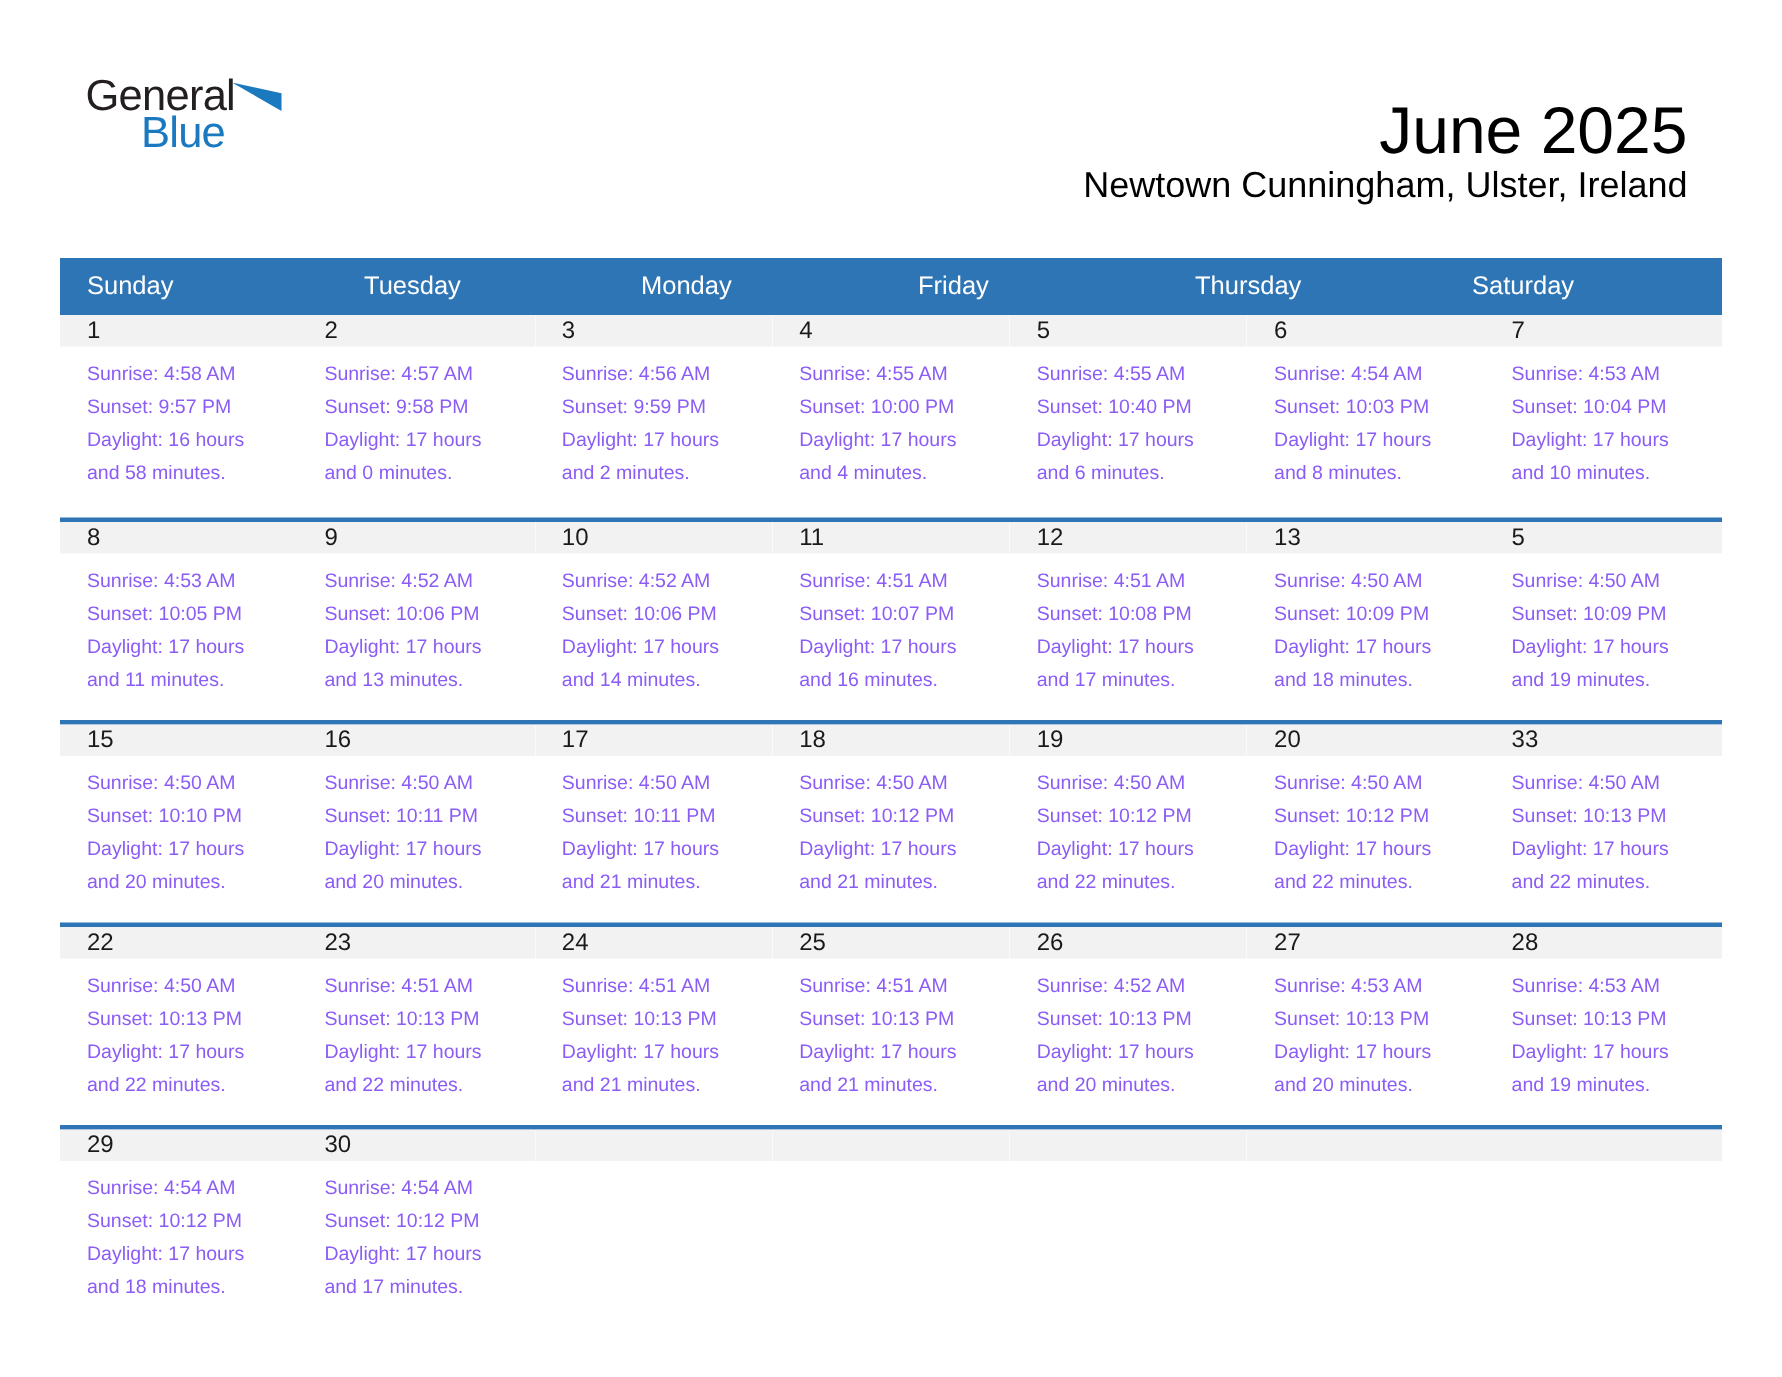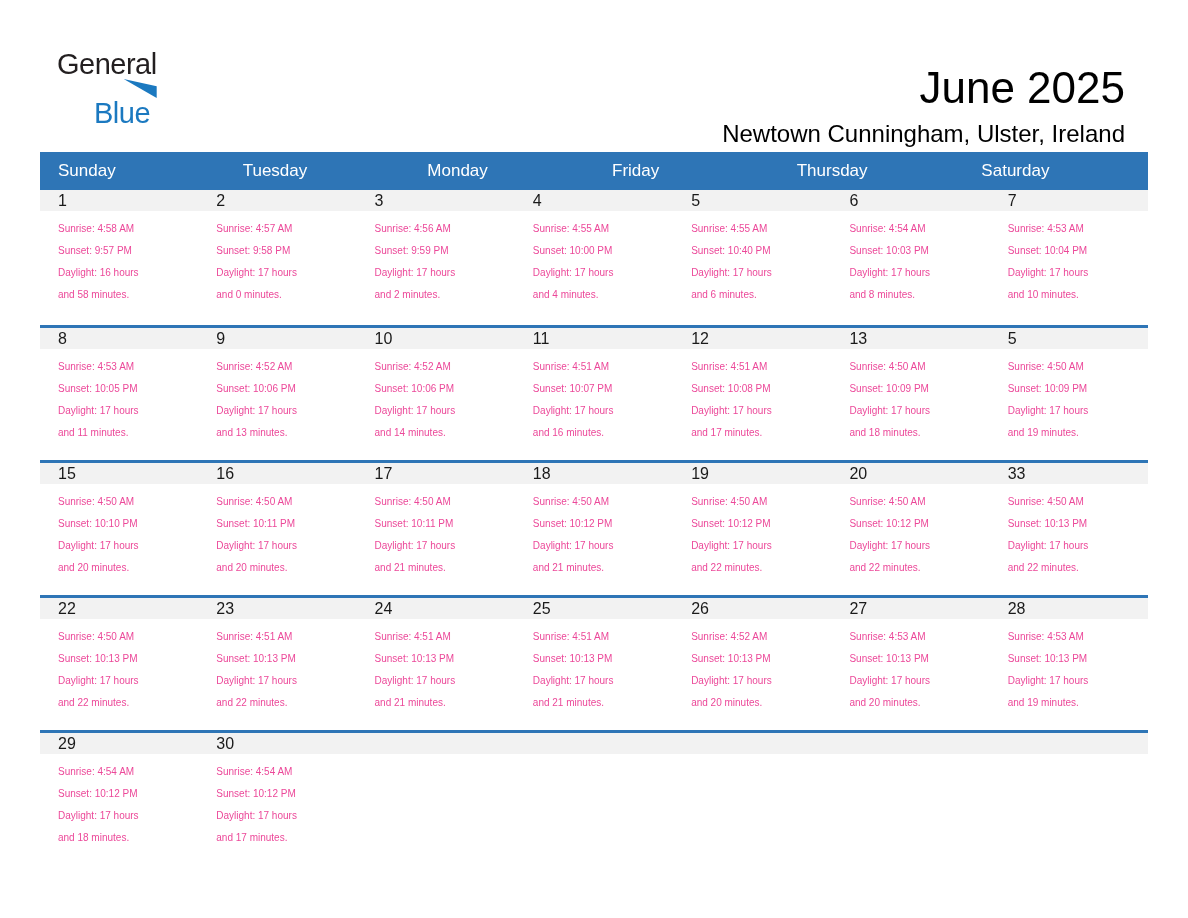--- a/index.html
+++ b/index.html
@@ -12,38 +12,38 @@
   html,body{background:#fff;}
   body{
     width:1188px;height:918px;
     font-family:"Liberation Sans","DejaVu Sans",sans-serif;
     color:var(--ink);
     overflow:hidden;
   }
   .content{width:1108px;margin:0 40px;}
   .masthead{height:152px;display:flex;justify-content:space-between;align-items:flex-start;}
   .logo{padding-top:50px;padding-left:17px;line-height:1;}
-  .logo-top{display:flex;align-items:flex-end;flex-direction:column;}
+  .logo-top{display:flex;align-items:flex-end;}
   .logo-general{font-size:29px;letter-spacing:-0.5px;color:#231f20;}
   .logo-triangle{display:inline-block;width:33px;height:19px;margin:0 0 5px -2px;
     background:var(--logo-blue);
     clip-path:polygon(0 0,100% 38%,100% 100%);}
   .logo-blue{font-size:29px;letter-spacing:-0.5px;color:var(--logo-blue);margin:-4px 0 10px 37px;}
   .title-block{padding-top:66px;padding-right:23px;text-align:right;}
   .month-title{font-size:44px;font-weight:400;line-height:1;color:#000;}
-  .location{font-size:24px;font-weight:400;margin-top:10px;color:#000;text-align:center;}
-
-  .cal-head{display:flex;height:38px;background:var(--header-blue);}
+  .location{font-size:24px;font-weight:400;color:#000;text-align:center;}
+
+  .cal-head{display:flex;height:38px;background:var(--header-blue);margin-top:20px;}
   .cal-hcell{flex:1 1 0;color:#fff;font-size:17px;line-height:38px;padding-left:18px;overflow:hidden;white-space:nowrap;}
 
   .week{display:flex;height:135px;}
   .week + .week{border-top:3px solid var(--header-blue);}
   .cell{flex:1 1 0;overflow:hidden;}
   .num{height:21px;background:var(--stripe-gray);font-size:16px;line-height:21px;padding-left:18px;color:#1a1a1a;}
-  .info{padding:7px 8px 0 18px;font-size:10px;line-height:22px;color:#ec4899;}
+  .info{padding:7px 8px 0 18px;font-size:13px;line-height:22px;color:#8b5cf6;}
 </style>
 </head>
 <body>
 
 <div class="content">
 
   <div class="masthead">
     <div class="logo">
       <div class="logo-top">
         <span class="logo-general">General</span>

